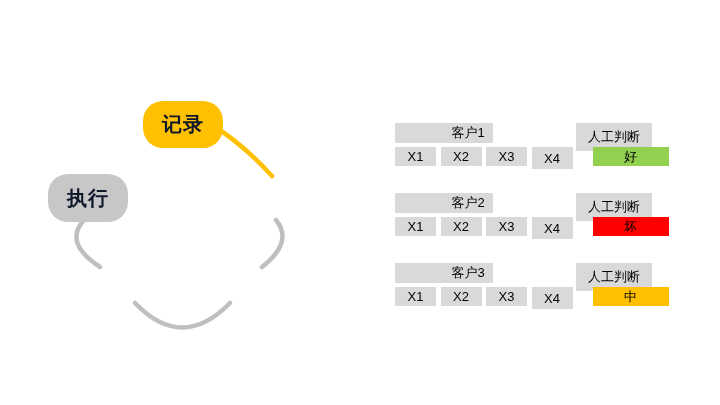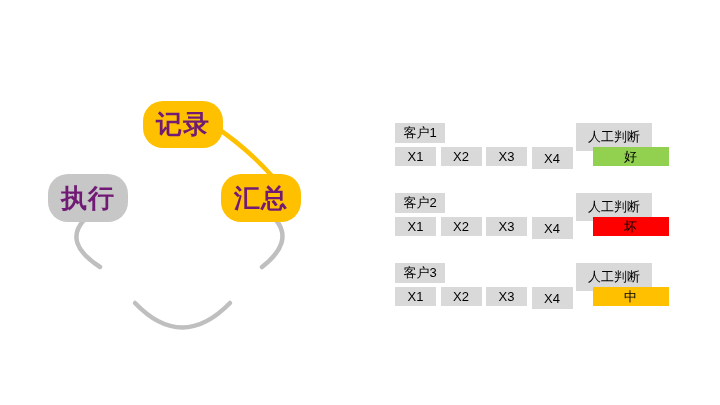--- a/index.html
+++ b/index.html
@@ -13,21 +13,21 @@
 
   
   .connectors { position: absolute; left: 0; top: 0; width: 720px; height: 405px; }
   .connectors path { fill: none; stroke-width: 4.5; stroke-linecap: round; }
 
   .cycle-node {
     position: absolute;
     width: 80px; height: 47px;
     border-radius: 20px;
     display: flex; align-items: center; justify-content: center;
-    font-size: 26px; font-weight: 700; color: #701a75;
+    font-size: 20px; font-weight: 700; color: #0f172a;
     letter-spacing: 1px;
   }
   .node-record    { left: 143px; top: 101px; }
   .node-summarize { left: 221px; top: 174px; height: 48px; }
   .node-execute   { left: 48px;  top: 174px; height: 48px; }
   .node-predict   { left: 208px; top: 264px; }
   .node-decide    { left: 77px;  top: 264px; }
 
   
   .customer-table { position: absolute; left: 395px; width: 274px; height: 43px; }
@@ -35,21 +35,21 @@
   .table-2 { top: 193px; }
   .table-3 { top: 263px; }
 
   .cell {
     position: absolute;
     display: flex; align-items: center; justify-content: center;
     font-size: 13px; color: #000000;
     background: #D9D9D9;
     white-space: nowrap;
   }
-  .name-cell  { left: 0;       top: 0;    width: 50px; height: 20px; }
+  .name-cell  { left: 0;       top: 0;    width: 50px; height: 20px; padding-left: 48px; }
   .jh-cell    { left: 181px; top: 0;    width: 76px; height: 28px; }
   .x-cell-0   { left: 0;       top: 24px; width: 41px; height: 19px; }
   .x-cell-1   { left: 45.5px;  top: 24px; width: 41px; height: 19px; }
   .x-cell-2   { left: 91px;    top: 24px; width: 41px; height: 19px; text-align: center; }
   .x-cell-3   { left: 136.5px; top: 24px; width: 41px; height: 22px; }
   .jv-cell    { left: 197.5px; top: 24px; width: 76px; height: 19px; }
 </style>
 </head>
 <body>
 
@@ -57,23 +57,20 @@
 
   <svg class="connectors" viewBox="0 0 720 405" xmlns="http://www.w3.org/2000/svg">
     <path d="M 214 126 Q 246 147 272 176" stroke="#FFC000"></path>
     <path d="M 276 220 Q 294 242 262 267" stroke="#BFBFBF"></path>
     <path d="M 230 303 Q 182 352 135 303" stroke="#BFBFBF"></path>
     <path d="M 100 267 Q 63 243 84 220" stroke="#BFBFBF"></path>
   </svg>
 
   <div class="cycle-node node-record" style="background: rgb(255, 192, 0);">
     <span>记录</span>
-  </div>
-  <div class="cycle-node node-summarize" style="background: rgb(255, 192, 0);">
-    <span>汇总</span>
   </div>
   <div class="cycle-node node-execute" style="background: rgb(199, 199, 199);">
     <span>执行</span>
   </div>
 
   <div class="customer-table table-1">
     <div class="cell name-cell">客户1</div>
     <div class="cell jh-cell">人工判断</div>
     <div class="cell x-cell-0">X1</div>
     <div class="cell x-cell-1">X2</div>

